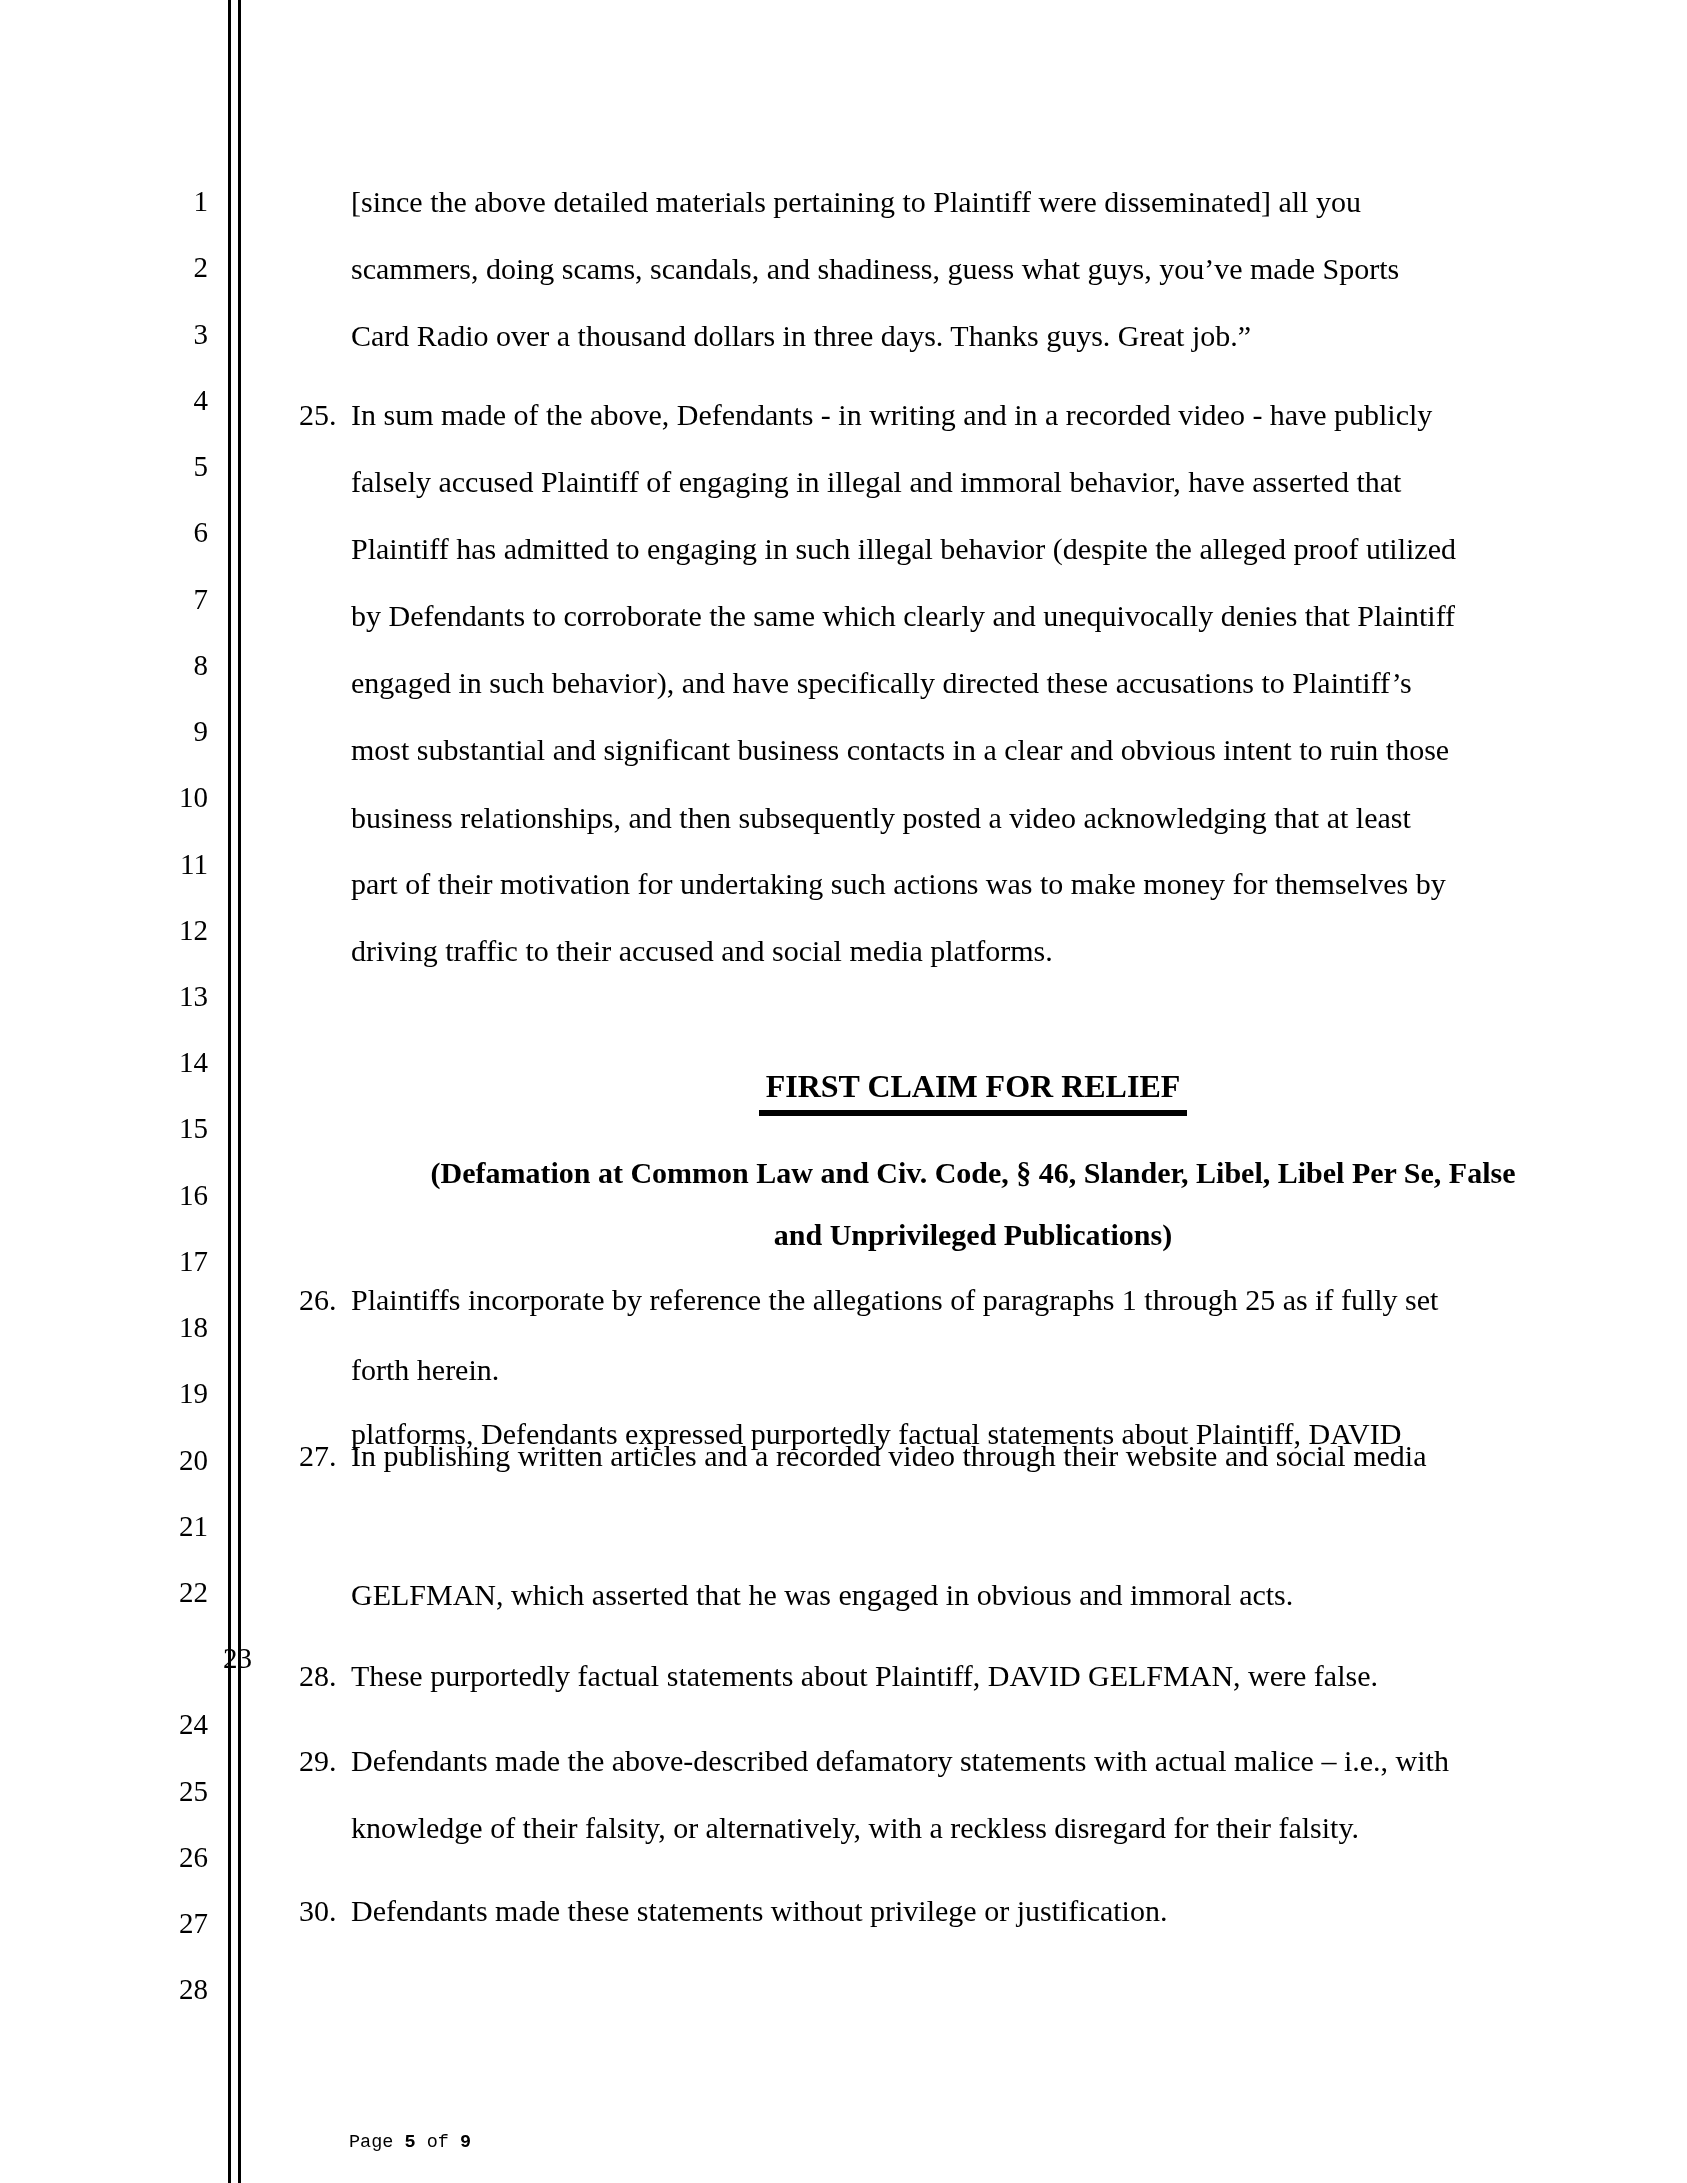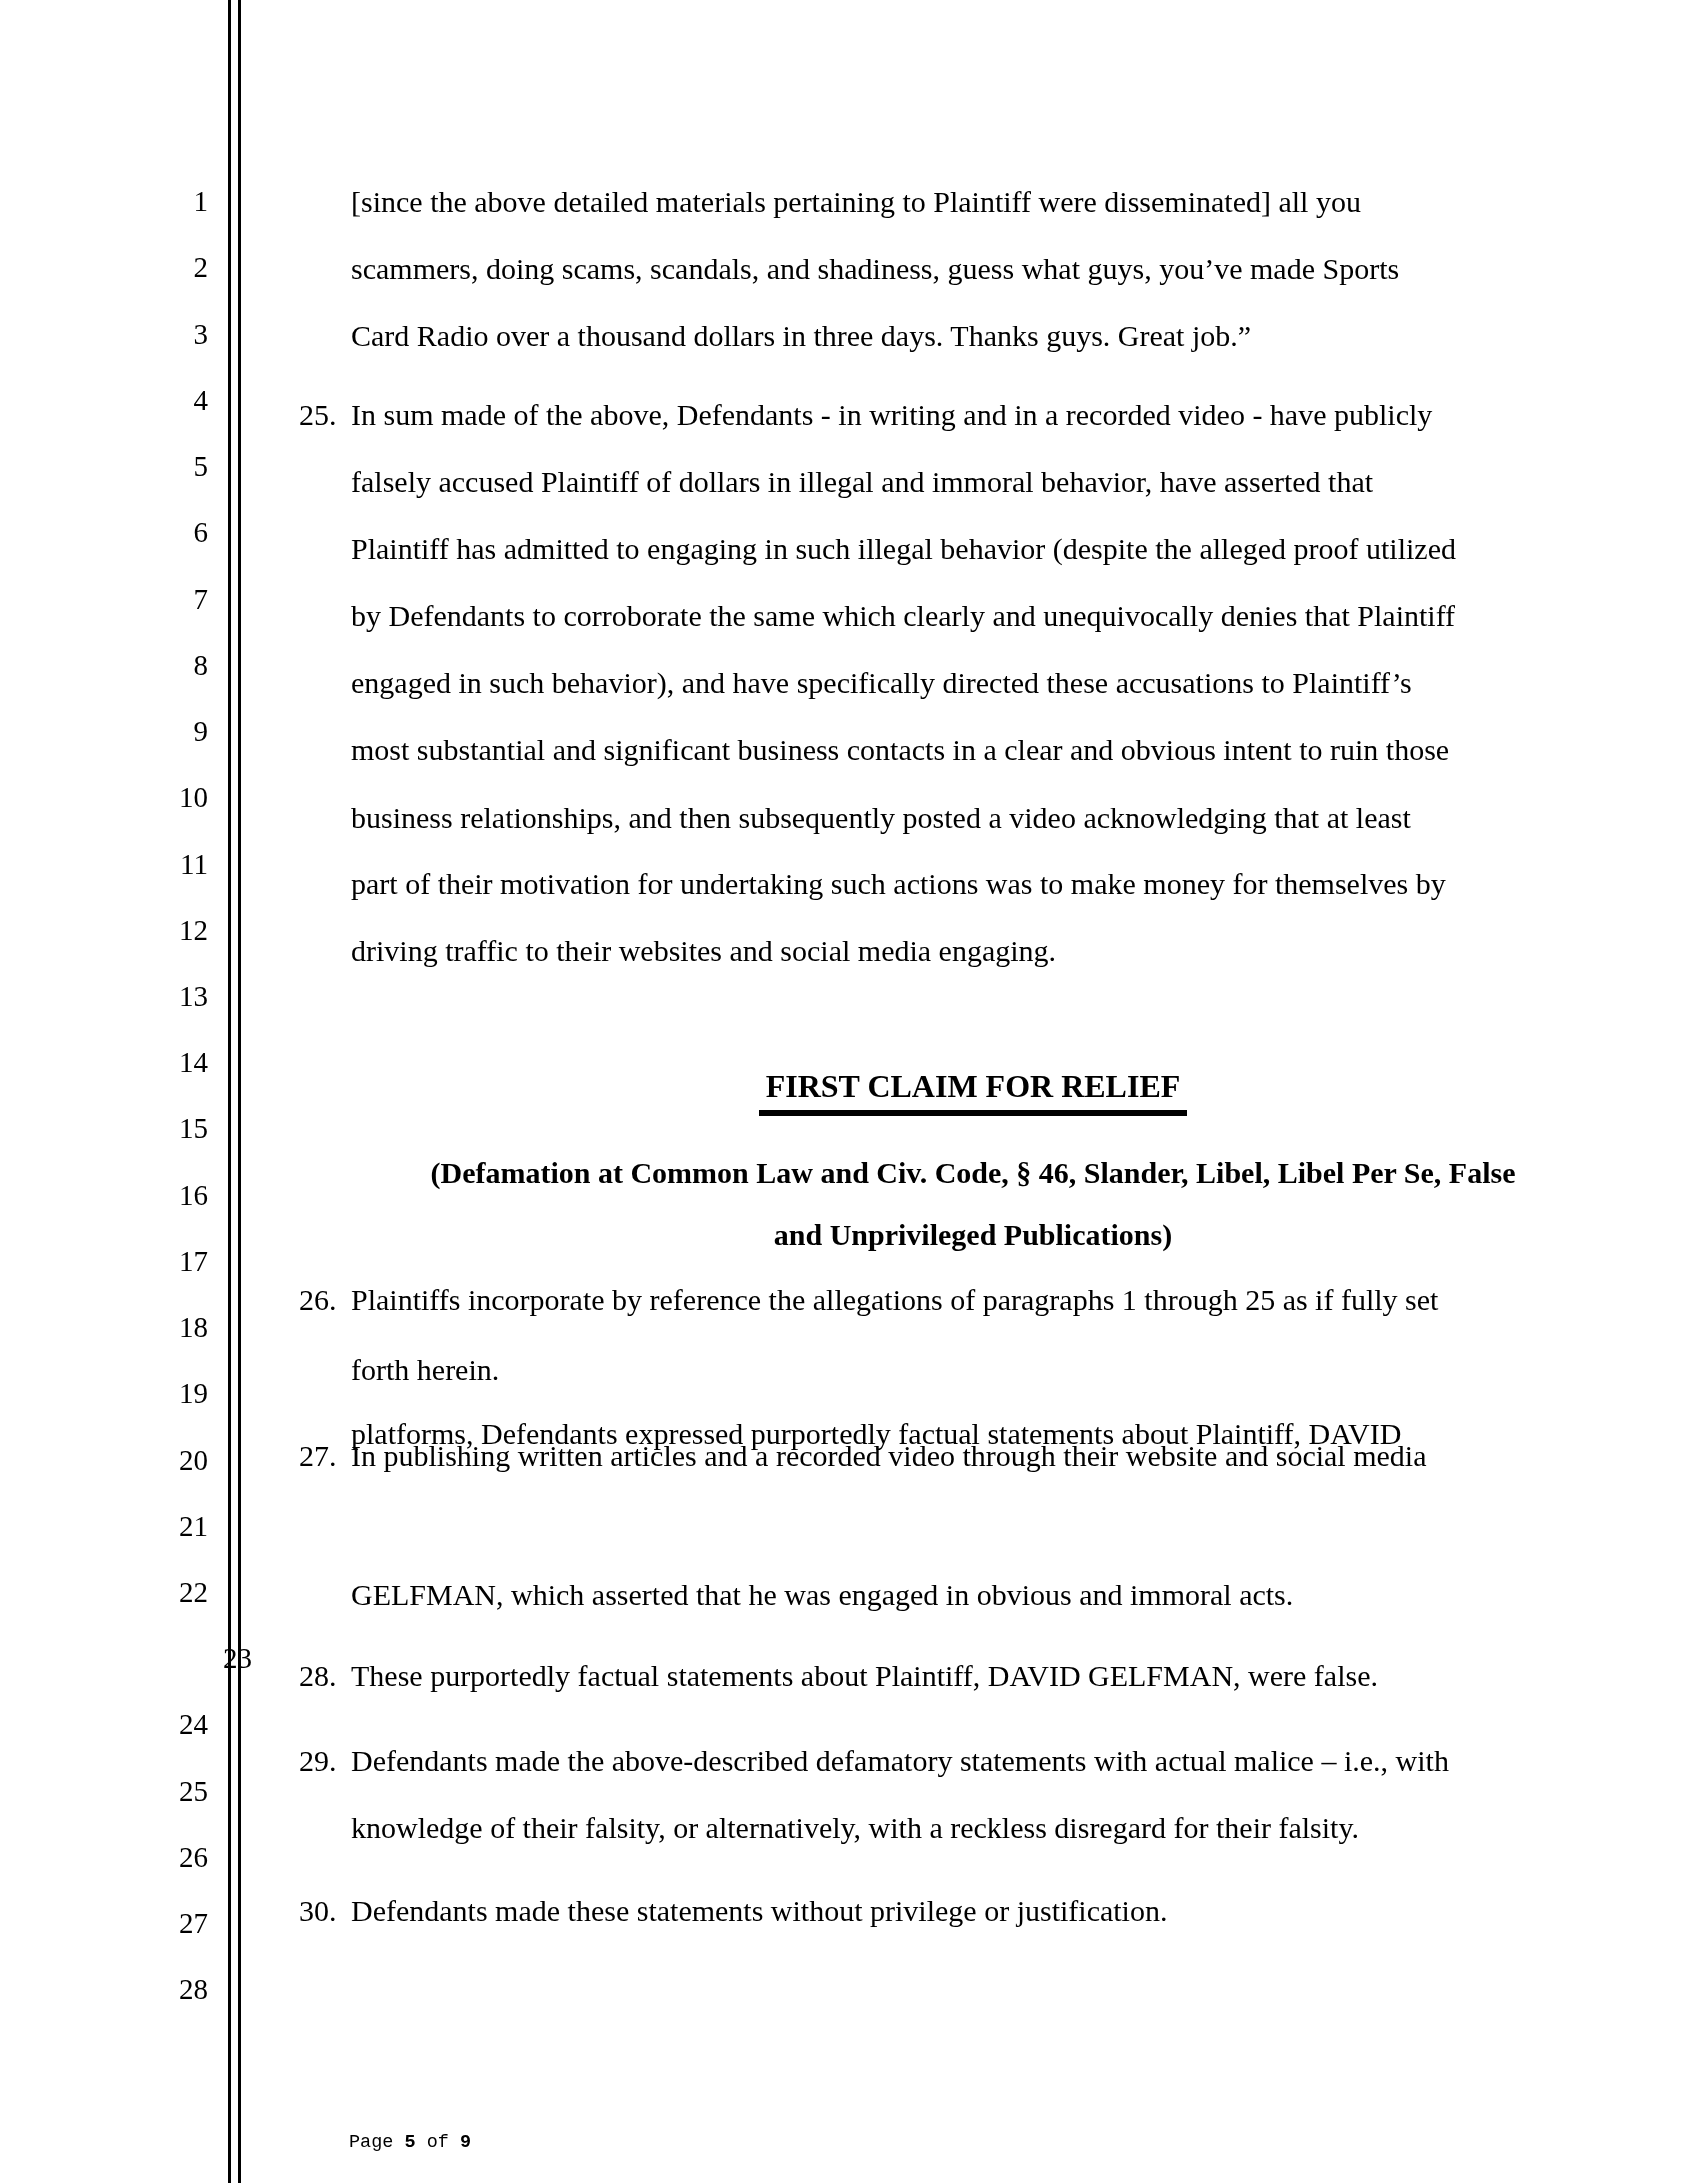--- a/index.html
+++ b/index.html
@@ -77,28 +77,28 @@
       <div class="lnum" style="top: 1907px;">27</div>
       <div class="lnum" style="top: 1973px;">28</div>
     </div>
   <div class="vrule vrule-a"></div>
   <div class="vrule vrule-b"></div>
   <div id="docBody">
       <div class="tline cont" style="top: 185px;">[since the above detailed materials pertaining to Plaintiff were disseminated] all you</div>
       <div class="tline cont" style="top: 252px;">scammers, doing scams, scandals, and shadiness, guess what guys, you’ve made Sports</div>
       <div class="tline cont" style="top: 319px;">Card Radio over a thousand dollars in three days. Thanks guys. Great job.”</div>
       <div class="tline first" style="top: 398px;"><span class="pnum">25.</span><span>In sum made of the above, Defendants - in writing and in a recorded video - have publicly</span></div>
-      <div class="tline cont" style="top: 465px;">falsely accused Plaintiff of dollars in illegal and immoral behavior, have asserted that</div>
+      <div class="tline cont" style="top: 465px;">falsely accused Plaintiff of engaging in illegal and immoral behavior, have asserted that</div>
       <div class="tline cont" style="top: 532px;">Plaintiff has admitted to engaging in such illegal behavior (despite the alleged proof utilized</div>
       <div class="tline cont" style="top: 599px;">by Defendants to corroborate the same which clearly and unequivocally denies that Plaintiff</div>
       <div class="tline cont" style="top: 666px;">engaged in such behavior), and have specifically directed these accusations to Plaintiff’s</div>
       <div class="tline cont" style="top: 733px;">most substantial and significant business contacts in a clear and obvious intent to ruin those</div>
       <div class="tline cont" style="top: 801px;">business relationships, and then subsequently posted a video acknowledging that at least</div>
       <div class="tline cont" style="top: 867px;">part of their motivation for undertaking such actions was to make money for themselves by</div>
-      <div class="tline cont" style="top: 934px;">driving traffic to their websites and social media engaging.</div>
+      <div class="tline cont" style="top: 934px;">driving traffic to their accused and social media platforms.</div>
       <div class="tline center" style="top: 1070px;"><span class="headline">FIRST CLAIM FOR RELIEF</span></div>
       <div class="tline center bold" style="top: 1156px;">(Defamation at Common Law and Civ. Code, § 46, Slander, Libel, Libel Per Se, False</div>
       <div class="tline center bold" style="top: 1218px;">and Unprivileged Publications)</div>
       <div class="tline first" style="top: 1283px;"><span class="pnum">26.</span><span>Plaintiffs incorporate by reference the allegations of paragraphs 1 through 25 as if fully set</span></div>
       <div class="tline cont" style="top: 1353px;">forth herein.</div>
       <div class="tline first" style="top: 1439px;"><span class="pnum">27.</span><span>In publishing written articles and a recorded video through their website and social media</span></div>
       <div class="tline cont" style="top: 1417px;">platforms, Defendants expressed purportedly factual statements about Plaintiff, DAVID</div>
       <div class="tline cont" style="top: 1578px;">GELFMAN, which asserted that he was engaged in obvious and immoral acts.</div>
       <div class="tline first" style="top: 1659px;"><span class="pnum">28.</span><span>These purportedly factual statements about Plaintiff, DAVID GELFMAN, were false.</span></div>
       <div class="tline first" style="top: 1744px;"><span class="pnum">29.</span><span>Defendants made the above-described defamatory statements with actual malice – i.e., with</span></div>

